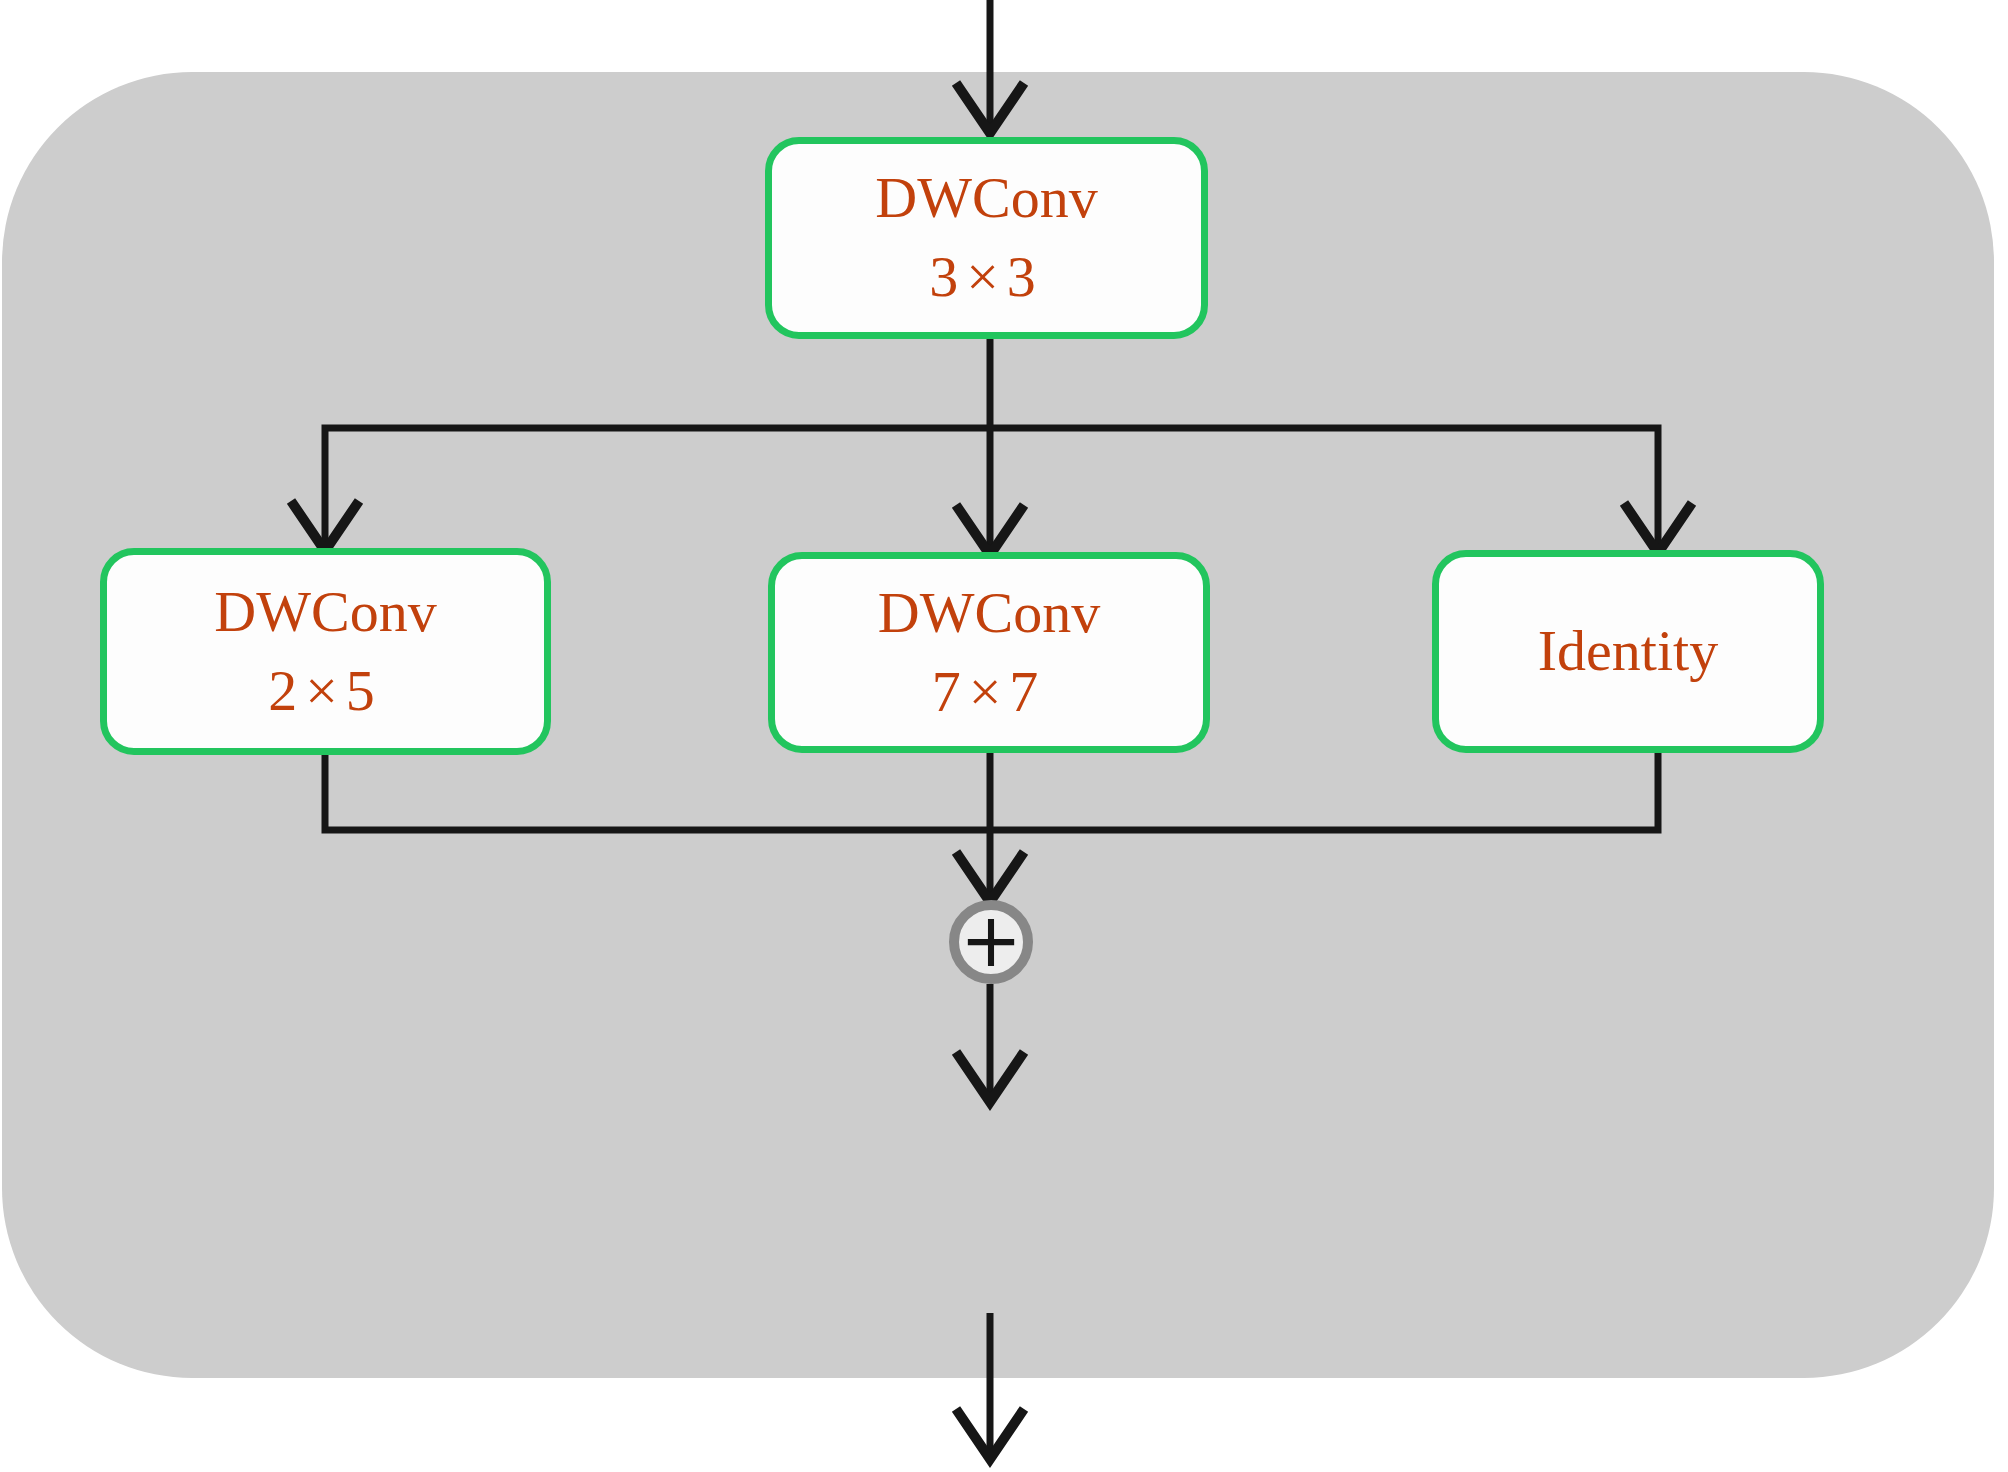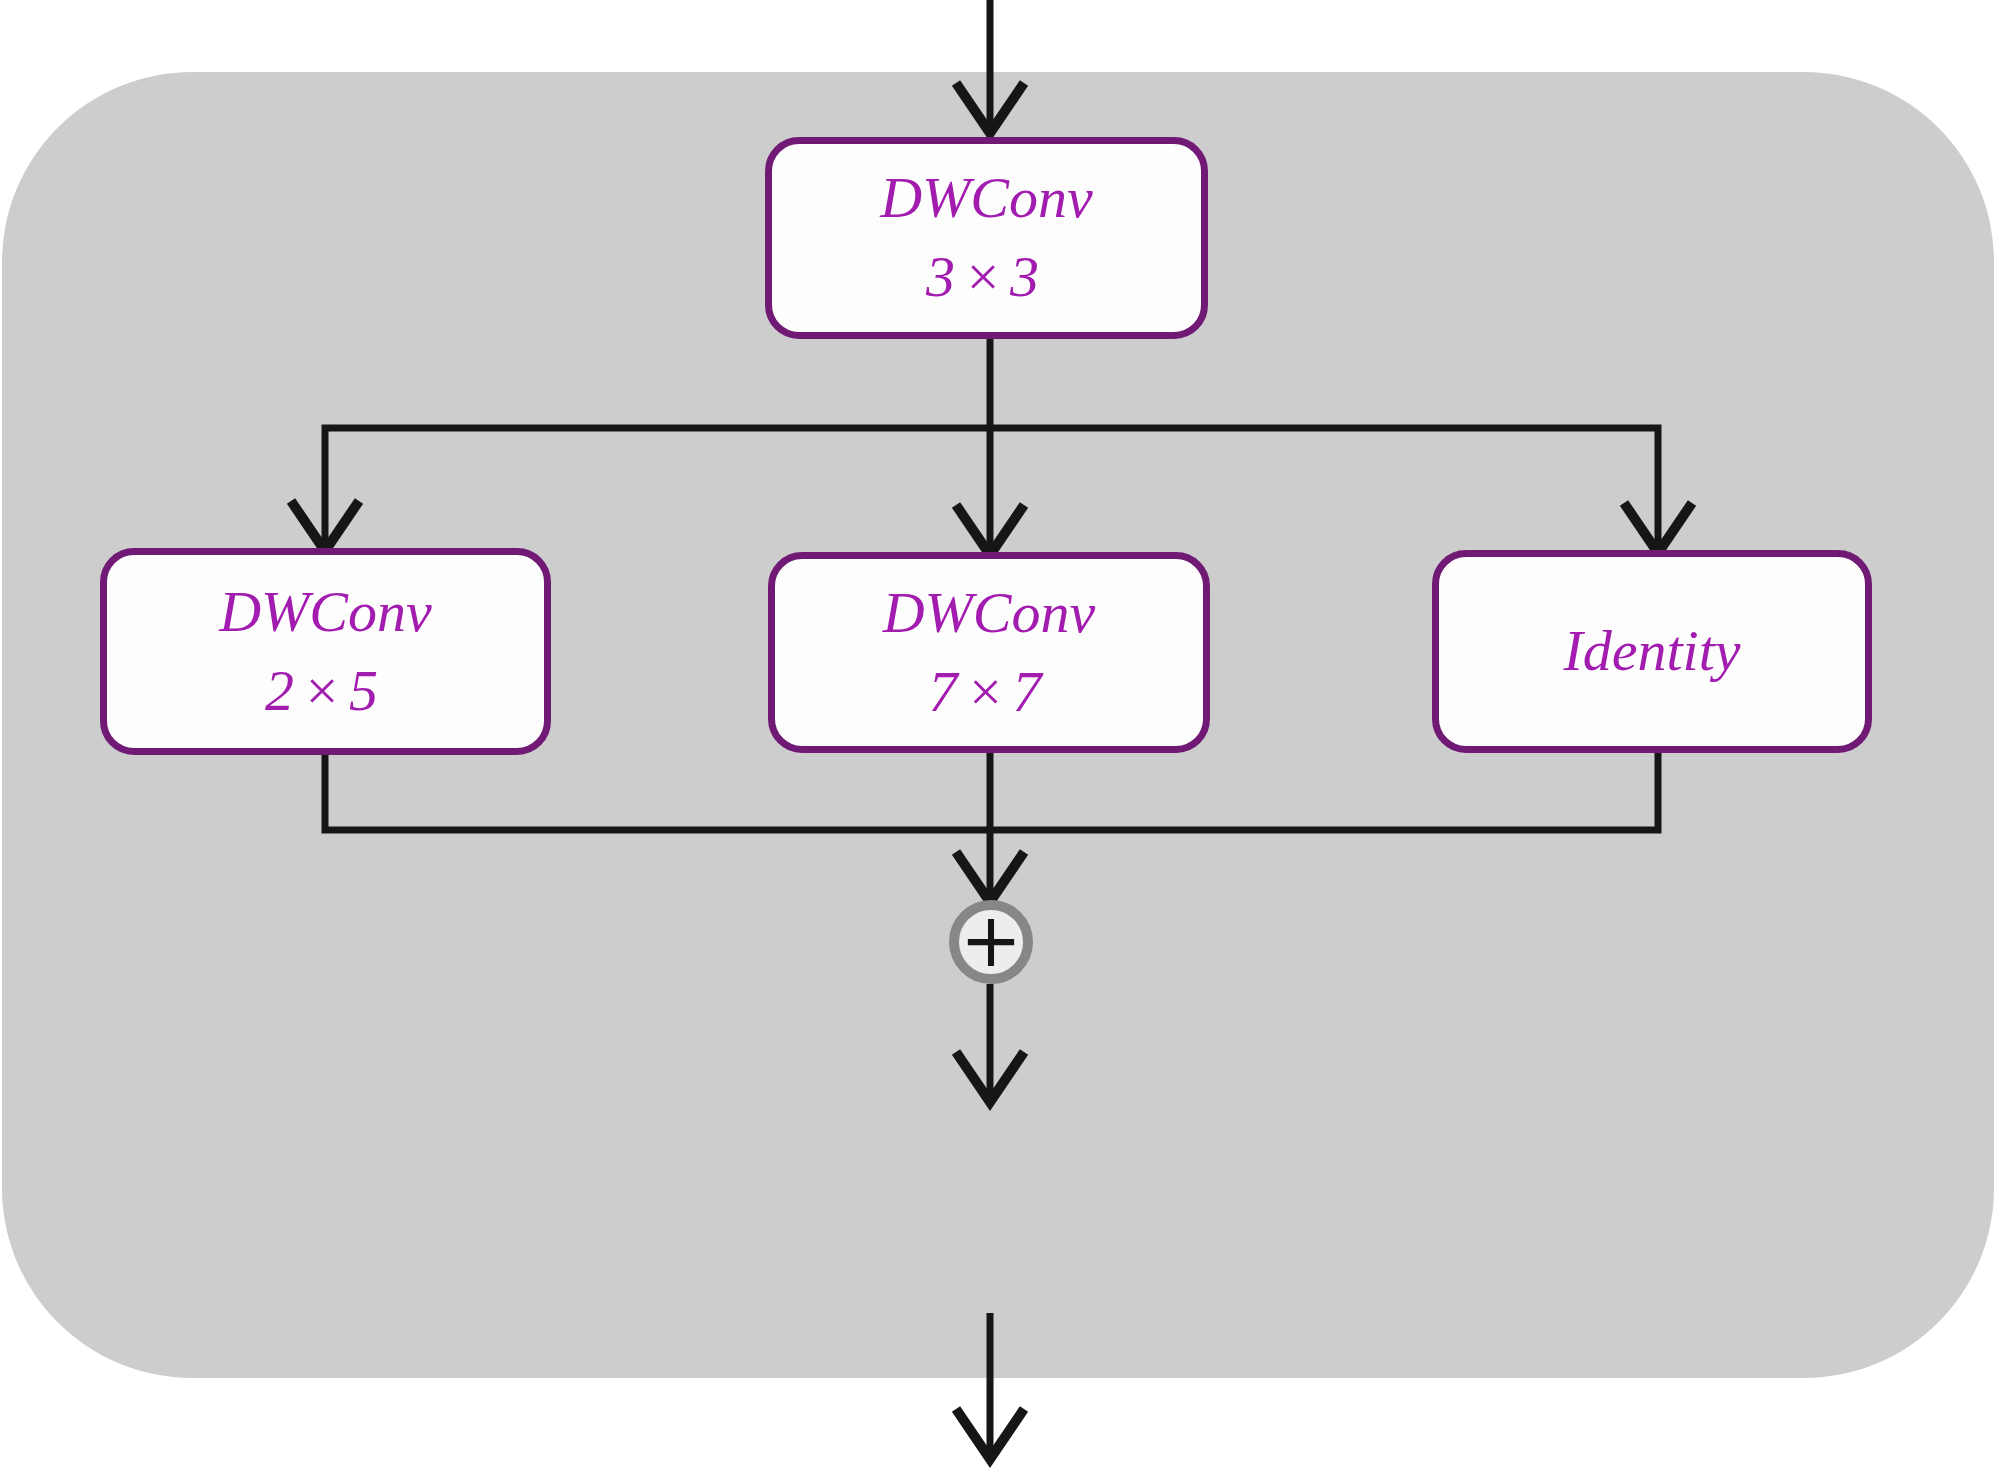--- a/index.html
+++ b/index.html
@@ -24,47 +24,46 @@
   svg.wires {
     position: absolute;
     left: 0;
     top: 0;
     z-index: 1;
   }
   .node {
     position: absolute;
     box-sizing: border-box;
     background: #fdfdfd;
-    border: 7px solid #701a75;
+    border: 7px solid #22c55e;
     border-radius: 34px;
     display: flex;
     flex-direction: column;
     align-items: center;
     justify-content: center;
     z-index: 2;
-    color: #a21caf;
-    font-style: italic;
+    color: #c2410c;
   }
   .node .title,
   .node .single-label {
     font-size: 58px;
     line-height: 1.36;
     white-space: nowrap;
   }
   .node .size {
     font-size: 58px;
     line-height: 1.36;
     letter-spacing: 8px;
     white-space: nowrap;
   }
   
   #node-dwconv-3x3 { left: 765px;  top: 137px;  width: 443px; height: 202px; }
   #node-dwconv-5x5 { left: 100px;  top: 548px;  width: 451px; height: 207px; }
   #node-dwconv-7x7 { left: 768px;  top: 552px;  width: 442px; height: 201px; }
-  #node-identity   { left: 1432px; top: 550px;  width: 440px; height: 203px; }
+  #node-identity   { left: 1432px; top: 550px;  width: 392px; height: 203px; }
   #node-conv-1x1   { left: 768px;  top: 1108px; width: 441px; height: 205px; }
 </style>
 </head>
 <body>
 
 <div id="canvas">
 
   <div class="panel"></div>
 
   <svg class="wires" width="2008" height="1472" viewBox="0 0 2008 1472">

